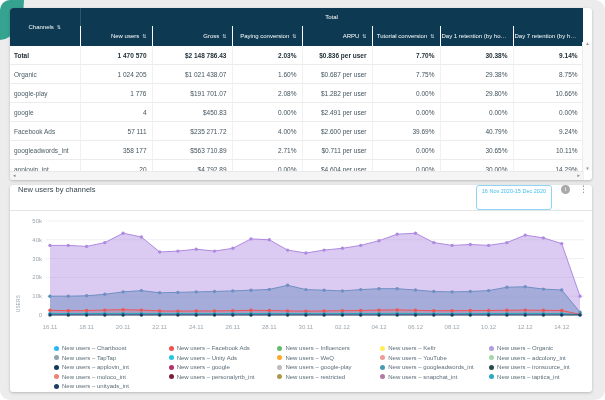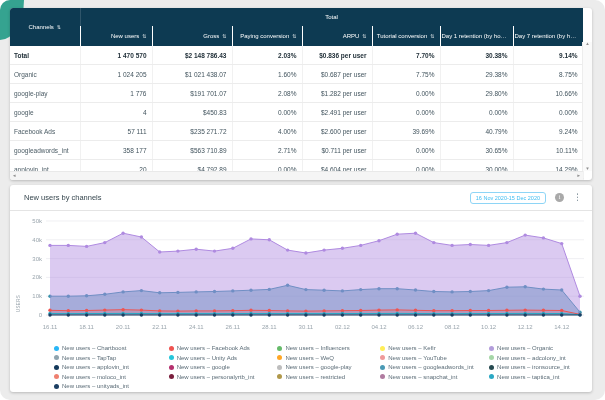--- a/index.html
+++ b/index.html
@@ -23,21 +23,21 @@
   tr.bold td{font-weight:bold;color:#22313a;}
 
   
   .vscroll{position:absolute;right:0;top:34px;bottom:9px;width:9px;background:#fafafa;border-left:1px solid #ededed;
            display:flex;flex-direction:column;justify-content:space-between;align-items:center;}
   .hscroll{position:absolute;left:0;right:9px;bottom:0;height:9px;background:#f5f5f5;border-top:1px solid #e9e9e9;
            display:flex;justify-content:space-between;align-items:center;padding:0 2px;box-sizing:border-box;}
   .arr{font-size:4.5px;color:#8f8f8f;line-height:1;}
 
   
-  .chart-header{height:25px;display:flex;align-items:center;padding:0 10px;border-bottom:1px solid #e4e4e4;}
+  .chart-header{height:25px;display:flex;padding:0 4px;border-bottom:1px solid #e4e4e4;}
   .chart-title{font-size:7.5px;color:#37474f;flex:1;padding-left:4px;}
   .date-chip{font-size:5.5px;color:#41bdf1;border:1px solid #8ed5f6;border-radius:3px;padding:2px 5px;margin-right:9px;background:#fff;}
   .info-icon{width:9px;height:9px;border-radius:50%;background:#a9a9a9;color:#fff;font-size:6px;line-height:9px;
              text-align:center;margin-right:9px;font-family:"Liberation Serif",serif;}
   .kebab{color:#5f7481;font-size:9px;line-height:9px;}
   .plot-wrap{position:relative;height:122px;margin:4px 6px 0 14px;}
   .users-label{position:absolute;left:-14px;top:86px;transform:rotate(-90deg);transform-origin:center;
                font-size:4.5px;color:#9aa5ad;letter-spacing:.4px;}
   .plot-wrap svg{width:100%;height:100%;display:block;}
   .legend{display:grid;grid-template-columns:1.12fr 1.06fr 1fr 1.06fr .9fr;row-gap:3.5px;column-gap:4px;padding:8px 14px 0 44px;}

